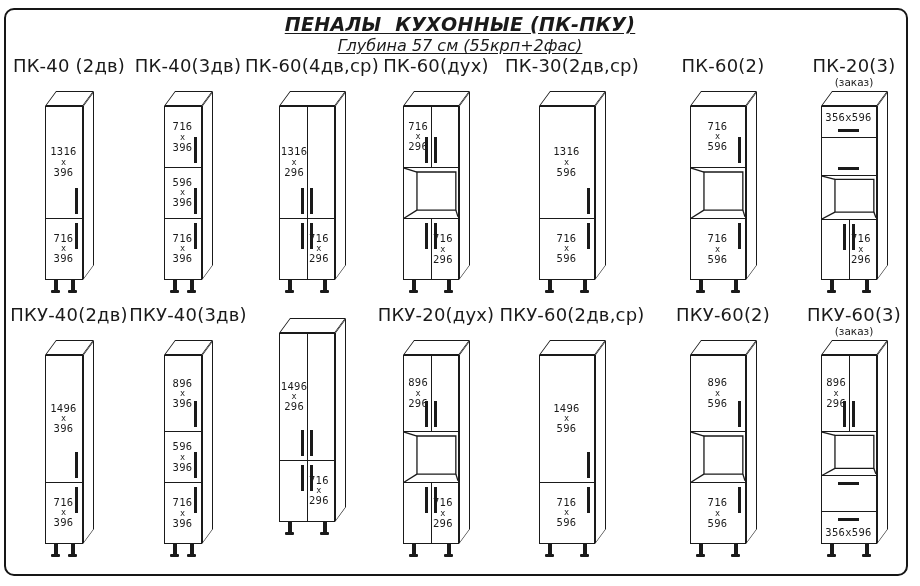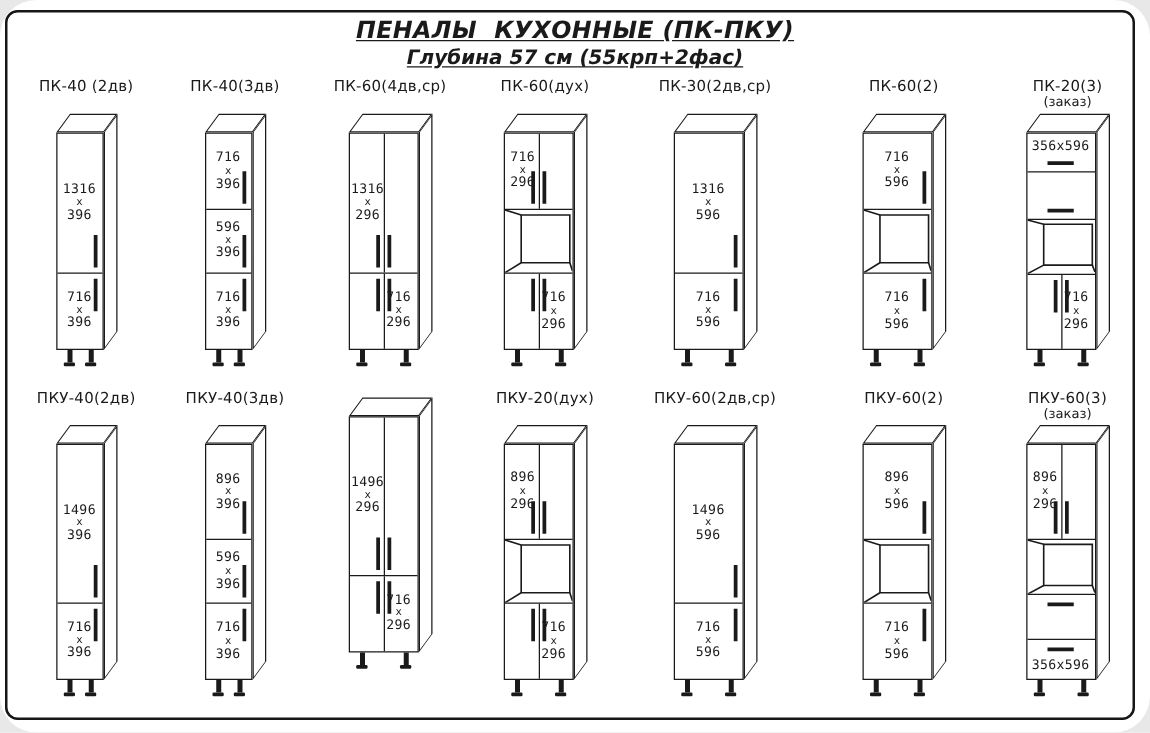--- a/index.html
+++ b/index.html
@@ -1,39 +1,38 @@
 <!DOCTYPE html>
 <html><head>
 <meta charset="utf-8">
 <style>
   * { box-sizing: border-box; margin: 0; padding: 0; }
   html,body { background:#e8e8e8; }
   .page {
     position: relative; width: 920px; height: 586px; background: #ffffff;
     font-family: "DejaVu Sans", "Liberation Sans", sans-serif; color:#1a1a1a;
     overflow: hidden;
-    border-radius: 29px;
   }
   .frame {
     position:absolute; left:4px; top:8px; width:904px; height:568px;
     border:2.2px solid #161616; border-radius:10px;
   }
   
   .titles { position:absolute; top:13px; left:0; width:100%; text-align:center; }
   .title1 { font-size:19px; font-weight:bold; font-style:italic;
             text-decoration:underline; text-underline-offset:2px; white-space:pre; letter-spacing:.3px;}
-  .title2 { font-size:16px; font-weight:bold; font-style:italic;
+  .title2 { font-size:16px; font-weight:normal; font-style:italic;
             text-decoration:underline; text-underline-offset:2px; white-space:pre; margin-top:1px;}
   
   .row { position:absolute; left:10px; width:900px; display:flex; }
   .row1 { top:54px; }
   .row2 { top:303px; }
   .col { display:flex; flex-direction:column; align-items:center; flex:0 0 auto; }
   .c1{width:118px}.c2{width:120px}.c3{width:128px}.c4{width:120px}.c5{width:152px}.c6{width:150px}.c7{width:112px}
-  .cab-label { height:22px; font-size:12px; display:flex; align-items:flex-end; justify-content:center; white-space:nowrap; letter-spacing:.2px;}
+  .cab-label { height:22px; font-size:18px; display:flex; align-items:flex-end; justify-content:center; white-space:nowrap; letter-spacing:.2px;}
   .cab-sub   { height:13px; font-size:10.5px; line-height:12px; }
   
   .cab { position:relative; margin-top:2px; }
   .cab.w40 { width:49px; }
   .cab.w60 { width:67px; }
   .r1c { height:202px; }
   .r2c { height:217px;text-align:center; }
   .top-face { position:absolute; top:0; left:0; right:11px; height:15px; background:#fff;
               border:1.5px solid #1a1a1a; transform:skewX(-36.3deg); transform-origin:0 100%; }
   .side-face { position:absolute; top:15px; right:0; bottom:13px; width:11px; background:#fff;

